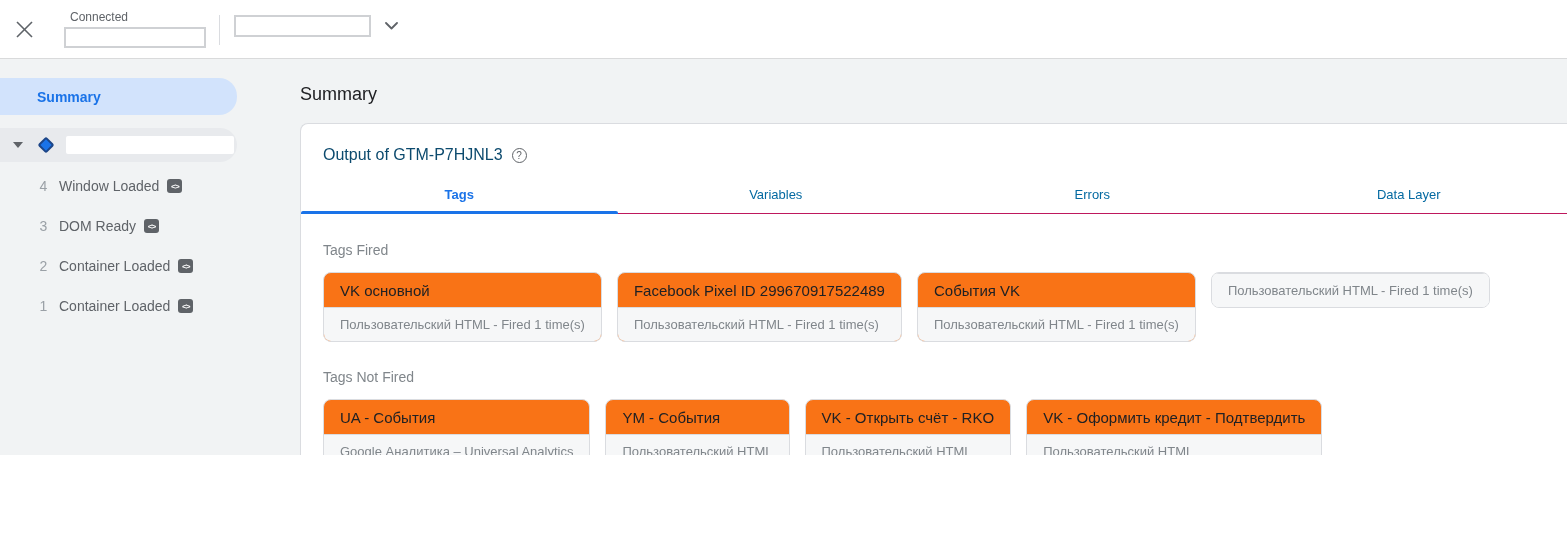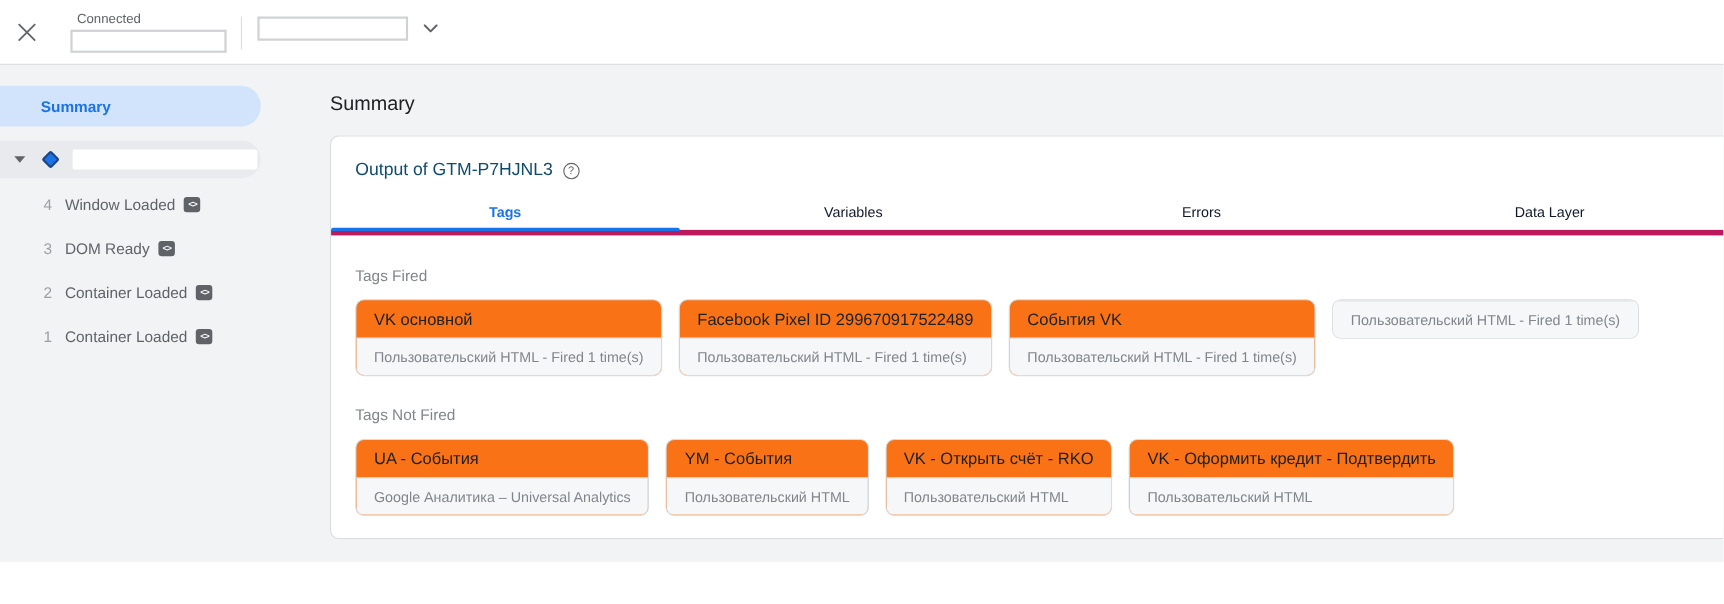--- a/index.html
+++ b/index.html
@@ -1,18 +1,18 @@
 <!DOCTYPE html>
 <html><head>
 <meta charset="utf-8">
 <style>
   * { margin: 0; padding: 0; box-sizing: border-box; }
   html, body { width: 1567px; height: 549px; overflow: hidden; }
   body { font-family: "Liberation Sans", sans-serif; background: #ffffff; }
-  .app { width: 1567px; height: 511px; display: flex; flex-direction: column; }
+  .app { width: 1567px; height: 455px; display: flex; flex-direction: column; }
 
   
   .topbar { height: 59px; background: #ffffff; border-bottom: 1px solid #d9dadb;
             display: flex; align-items: center; flex: none; }
   .close-btn { width: 48px; height: 100%; display: flex; align-items: center; justify-content: center;
                cursor: pointer; }
   .connected-group { display: flex; flex-direction: column; margin-left: 16px; }
   .connected-label { font-size: 12px; color: #5f6368; margin-left: 6px; margin-bottom: 3px; }
   .redact-box { background: #ffffff; border: 2px solid #cfd1d4; }
   .url-box { width: 142px; height: 21px; }
@@ -51,23 +51,23 @@
   .page-title { font-size: 18px; color: #202124; margin-top: 25px; }
 
   .out-card { margin-top: 18px; background: #ffffff; border: 1px solid #dadce0; border-right: none;
               border-radius: 8px 0 0 8px; height: 367px; }
   .out-card-header { padding: 22px 22px 12px 22px; display: flex; align-items: center; }
   .out-card-title { font-size: 16px; color: #0c4a6e; }
   .help-icon { width: 15px; height: 15px; border: 1px solid #5f6368; border-radius: 50%;
                color: #5f6368; font-size: 10px; display: inline-flex; align-items: center;
                justify-content: center; margin-left: 9px; cursor: pointer; }
 
-  .tabs { display: flex; border-bottom: 5px solid #be185d; height: 38px; }
+  .tabs { display: flex; border-bottom: 1px solid #be185d; height: 38px; }
   .tab { flex: 1; display: flex; align-items: center; justify-content: center;
-         font-size: 13px; color: #0f172a; cursor: pointer; position: relative; }
+         font-size: 13px; color: #0369a1; cursor: pointer; position: relative; }
   .tab.active { color: #1a73e8; font-weight: bold; }
   .tab.active::after { content: ""; position: absolute; left: 0; right: 0; bottom: -1px;
                        height: 3px; background: #1a73e8; border-radius: 2px 2px 0 0; }
 
   .card-body { padding: 28px 22px 24px 22px; }
   .section-label { font-size: 14px; color: #80868b; margin-bottom: 14px; }
   .tag-row { display: flex; gap: 15px; margin-bottom: 27px; align-items: flex-start; }
   .tag-row.last { margin-bottom: 0; }
   .tag-card { background: #f97316; border: 1px solid #dadce0; border-radius: 8px;
               overflow: hidden; cursor: pointer; flex: none; }

